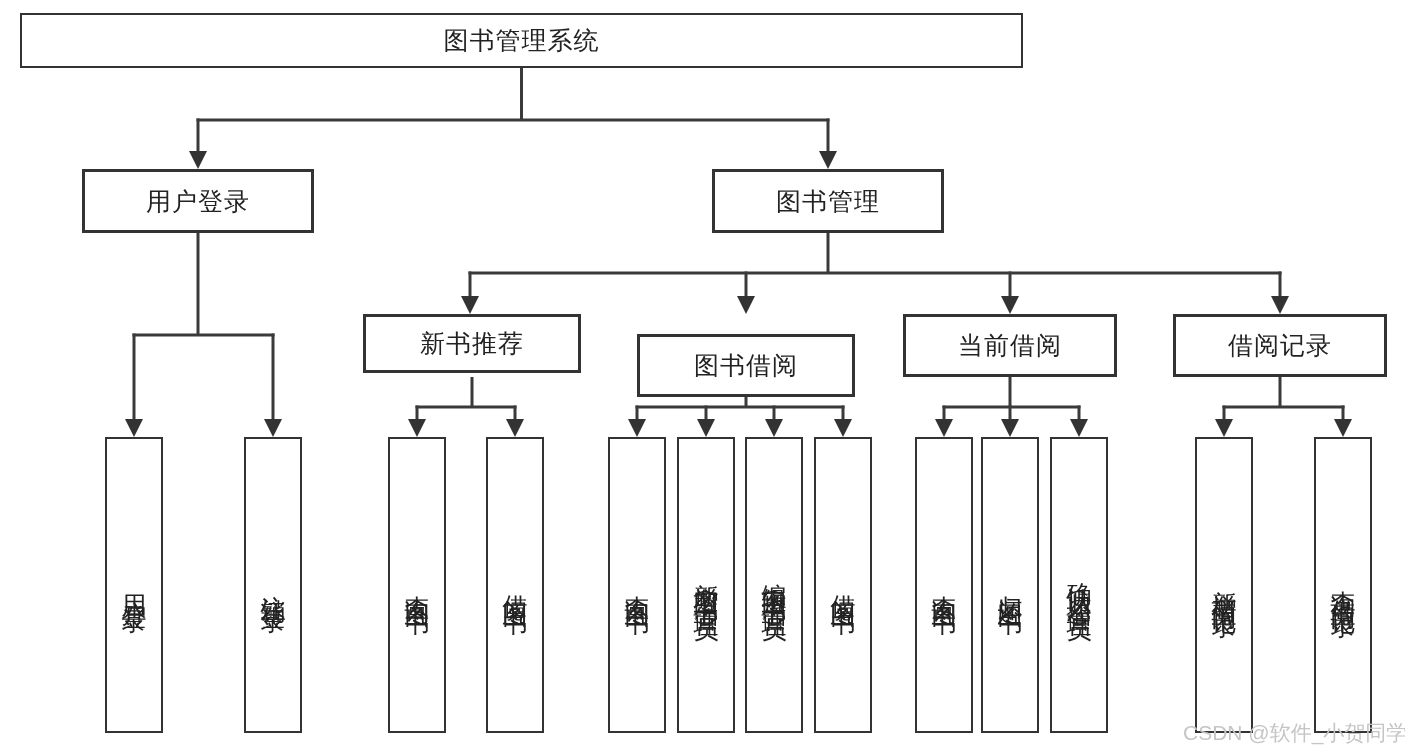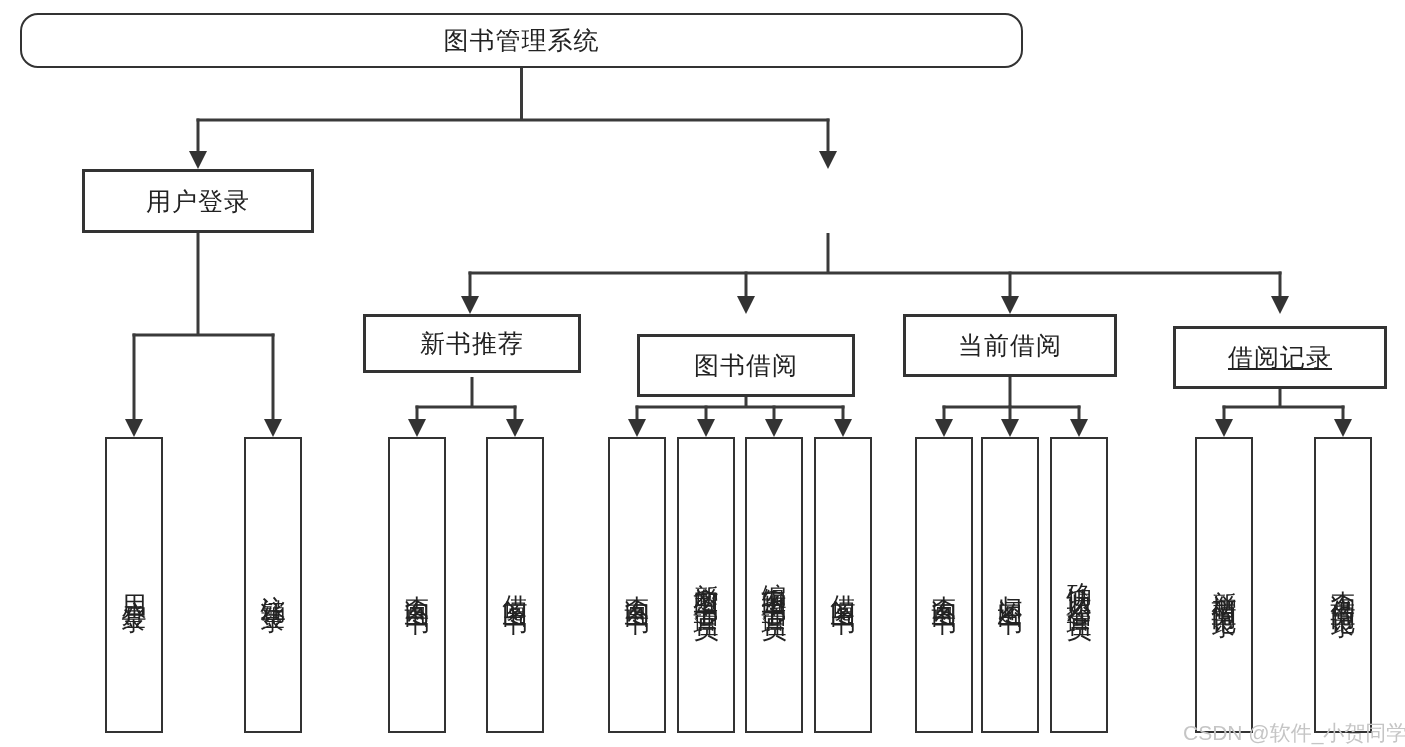--- a/index.html
+++ b/index.html
@@ -123,38 +123,41 @@
       <path d="M765 419 L783 419 L774 437 Z"></path>
       <path d="M834 419 L852 419 L843 437 Z"></path>
       <path d="M935 419 L953 419 L944 437 Z"></path>
       <path d="M1001 419 L1019 419 L1010 437 Z"></path>
       <path d="M1070 419 L1088 419 L1079 437 Z"></path>
       <path d="M1215 419 L1233 419 L1224 437 Z"></path>
       <path d="M1334 419 L1352 419 L1343 437 Z"></path>
     </g>
   </svg>
 
-  <div class="node hbox root" style="left:20px; top:13px; width:1003px; height:55px;border-radius:18px;">
+  <div class="node hbox root" style="left:20px; top:13px; width:1003px; height:55px;">
     <span class="lbl">图书管理系统</span>
   </div>
 
   <div class="node hbox" style="left:82px; top:169px; width:232px; height:64px;">
     <span class="lbl">用户登录</span>
   </div>
+  <div class="node hbox" style="left:712px; top:169px; width:232px; height:64px;">
+    <span class="lbl">图书管理</span>
+  </div>
 
   <div class="node hbox" style="left:363px; top:314px; width:218px; height:59px;">
     <span class="lbl">新书推荐</span>
   </div>
   <div class="node hbox" style="left:637px; top:314px; width:218px; height:63px;margin-top:20px;">
     <span class="lbl">图书借阅</span>
   </div>
   <div class="node hbox" style="left:903px; top:314px; width:214px; height:63px;justify-content:center;">
     <span class="lbl">当前借阅</span>
   </div>
-  <div class="node hbox" style="left:1173px; top:326px; width:214px; height:63px;text-decoration:underline;">
+  <div class="node hbox" style="left:1173px; top:314px; width:214px; height:63px;">
     <span class="lbl">借阅记录</span>
   </div>
 
   <div class="node vbox" style="left:105px;">
     <span class="vlbl">用户登录</span>
   </div>
   <div class="node vbox" style="left:244px;">
     <span class="vlbl">注销登录</span>
   </div>
 

